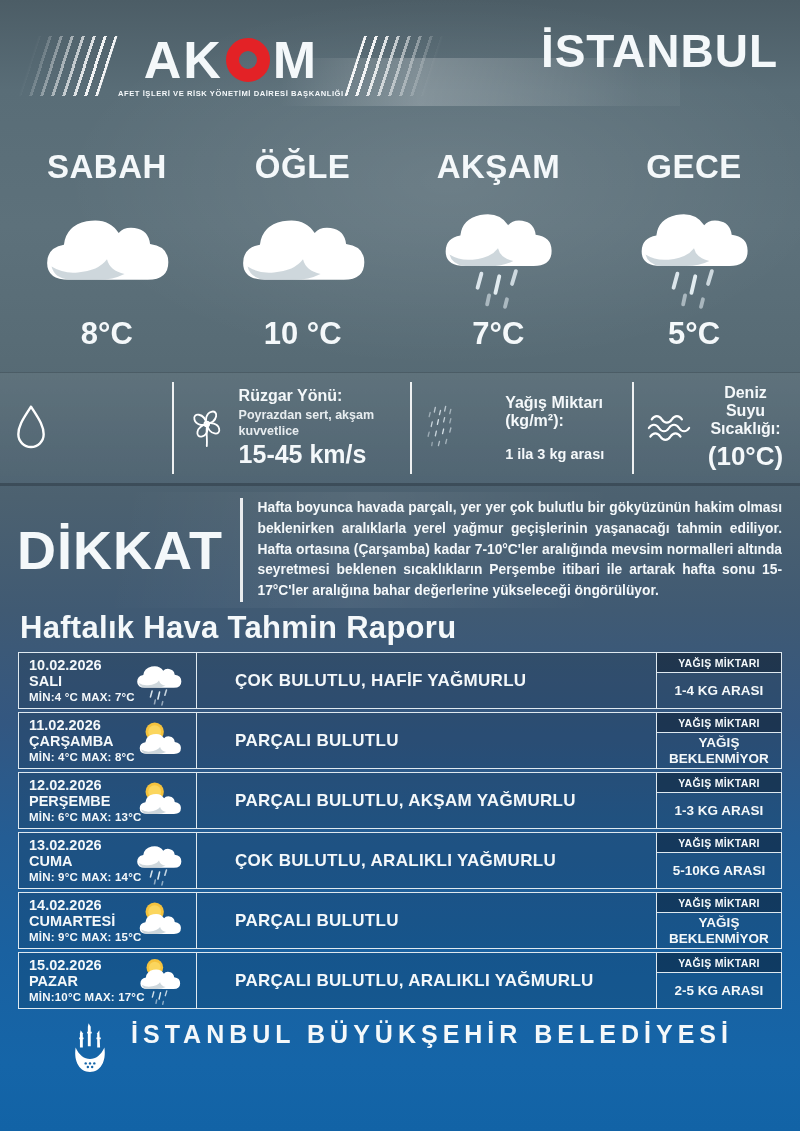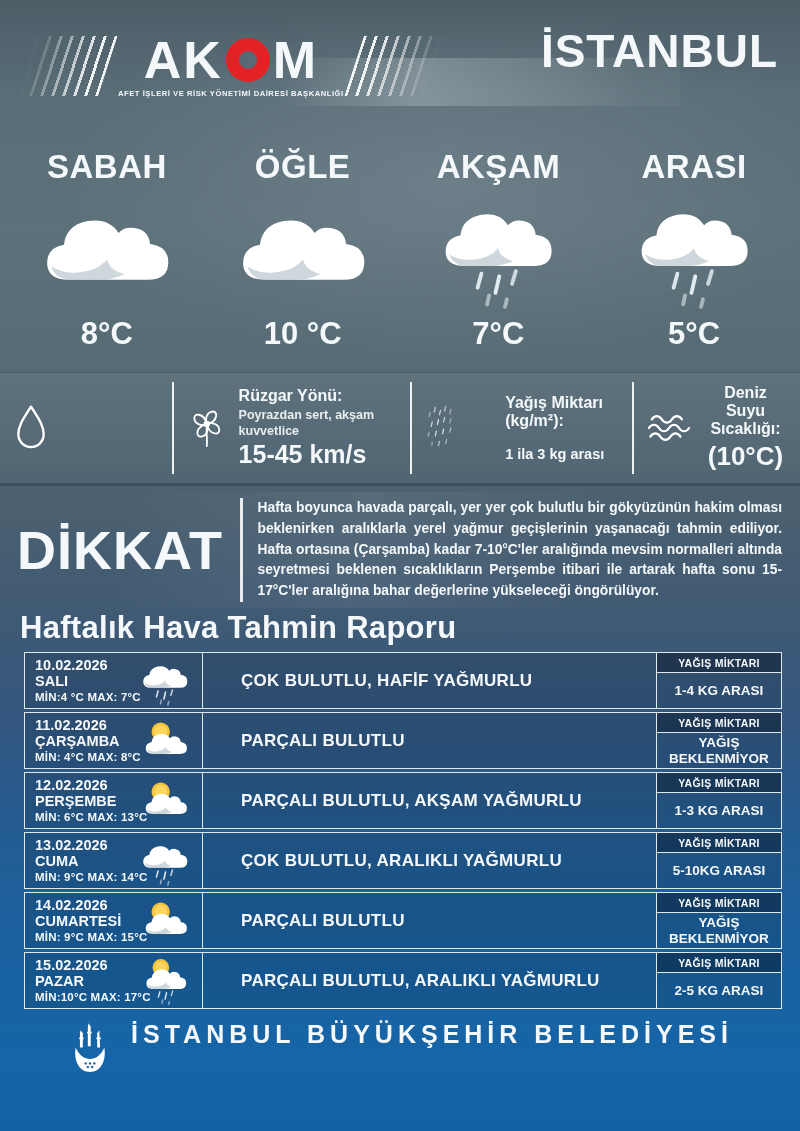--- a/index.html
+++ b/index.html
@@ -51,21 +51,21 @@
   .metric.precip{width:196px;gap:44px;}
   .metric.sea{flex:1;}
   
   .warning{position:absolute;top:492px;left:0;right:0;height:116px;display:flex;align-items:center;
     background:linear-gradient(100deg,transparent 15%,rgba(255,255,255,.06) 45%,transparent 75%);}
   .warning-title{width:240px;text-align:center;font-size:54px;font-weight:800;letter-spacing:1px;}
   .warning-divider{width:2.5px;height:104px;background:rgba(255,255,255,.88);flex:0 0 auto;}
   .warning-text{flex:1;padding:0 18px 0 15px;font-size:13.8px;font-weight:600;text-align:justify;line-height:1.5;}
   
   .weekly-title{position:absolute;top:610px;left:20px;font-size:31px;font-weight:800;letter-spacing:.3px;}
-  .wtable{position:absolute;top:652px;left:24px;right:18px;}
+  .wtable{position:absolute;top:652px;left:18px;right:18px;}
   .wrow{display:grid;grid-template-columns:178px 1fr 126px;height:57px;margin-bottom:3px;}
   .cell{border:1.5px solid #dfe9f0;background:rgba(8,26,40,.16);}
   .cell-day{position:relative;padding:4px 0 0 10px;border-right:none;}
   .row-date{font-size:14.5px;font-weight:700;}
   .row-day{font-size:14.5px;font-weight:700;margin-top:0;}
   .row-minmax{font-size:11.5px;font-weight:800;margin-top:2px;letter-spacing:.2px;}
   .row-icon{position:absolute;right:10px;top:4px;width:54px;height:50px;}
   .cell-desc{display:flex;align-items:center;padding-left:38px;font-size:17px;font-weight:700;letter-spacing:.3px;border-right:none;}
   .cell-amount{display:flex;flex-direction:column;padding:0;}
   .amount-head{height:19px;display:flex;align-items:center;justify-content:center;font-size:10.5px;font-weight:800;
@@ -207,21 +207,21 @@
       <div class="period-temp">10 °C</div>
     </div>
     <div class="period">
       <div class="period-label">AKŞAM</div>
       <svg class="period-icon">
           <use href="#ic-cloud-rain"></use>
         </svg>
       <div class="period-temp">7°C</div>
     </div>
     <div class="period">
-      <div class="period-label">ARASI</div>
+      <div class="period-label">GECE</div>
       <svg class="period-icon">
           <use href="#ic-cloud-rain"></use>
         </svg>
       <div class="period-temp">5°C</div>
     </div>
   </div>
 
   <div class="metrics">
     <div class="metric hum">
       <svg width="38" height="52" viewBox="0 0 48 64">

